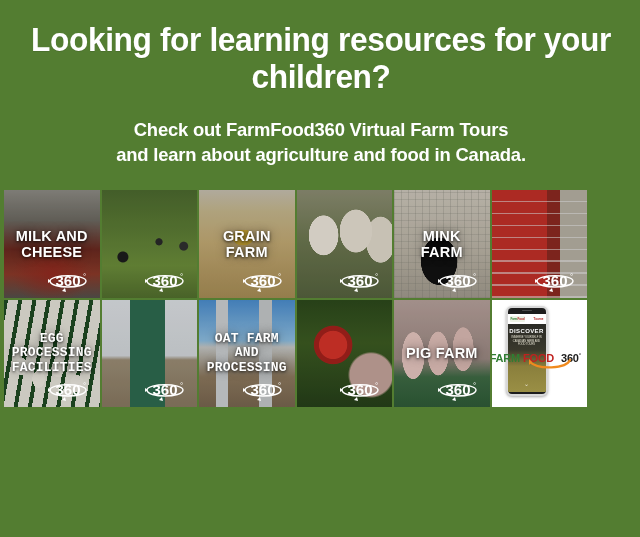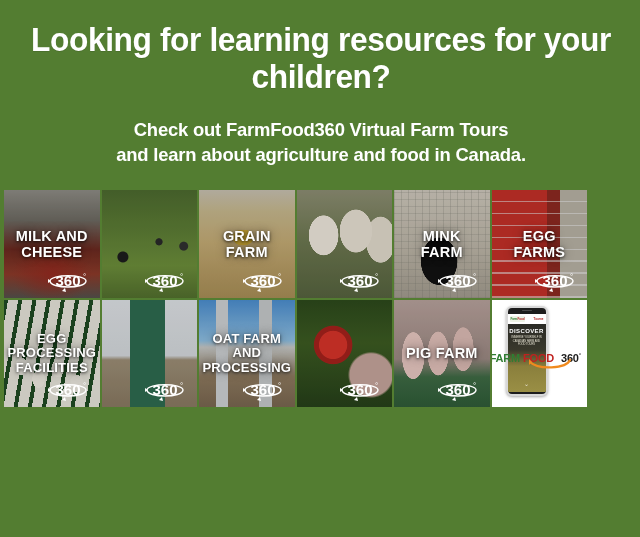--- a/index.html
+++ b/index.html
@@ -69,21 +69,21 @@
     color:#ffffff;
     font-weight:bold;
     font-size:14.5px;
     line-height:1.12;
     text-align:center;
     padding:0 6px;
     letter-spacing:0.2px;
     text-shadow:0 1px 3px rgba(0,0,0,.75), 0 0 10px rgba(0,0,0,.55);
     text-transform:uppercase;
   }
-  .tile-label.small{font-size:13px;}
+  .tile-label.small{font-size:13px;font-family:Liberation Mono, monospace;}
   
   .badge360{
     position:absolute;
     right:6px;bottom:3px;
     z-index:4;
     width:52px;height:26px;
     pointer-events:none;
   }
   .badge360 svg{display:block;width:52px;height:26px;}
   
@@ -332,21 +332,20 @@
             <path d="M20 22 L23 19 L24 23 Z" fill="#ffffff"></path>
             <text x="26" y="17" font-family="Liberation Sans, sans-serif" font-size="15" font-weight="bold" fill="#ffffff" text-anchor="middle">360</text>
             <text x="41" y="10" font-family="Liberation Sans, sans-serif" font-size="8" fill="#ffffff">°</text>
           </svg>
       </div>
     </div>
 
     <div class="tile">
       <div class="photo ph-eggfarm"></div>
       <div class="scrim"></div>
-      <div class="tile-label">EGG FARMS</div>
       <div class="badge360">
         <svg viewBox="0 0 52 26">
             <g fill="none" stroke="#ffffff" stroke-width="1.4">
               <path d="M8 12 C8 20, 44 20, 44 12"></path>
               <path d="M44 12 C44 5, 8 5, 8 12"></path>
             </g>
             <path d="M6 10 L9 12 L6 14 Z" fill="#ffffff"></path>
             <path d="M20 22 L23 19 L24 23 Z" fill="#ffffff"></path>
             <text x="26" y="17" font-family="Liberation Sans, sans-serif" font-size="15" font-weight="bold" fill="#ffffff" text-anchor="middle">360</text>
             <text x="41" y="10" font-family="Liberation Sans, sans-serif" font-size="8" fill="#ffffff">°</text>

